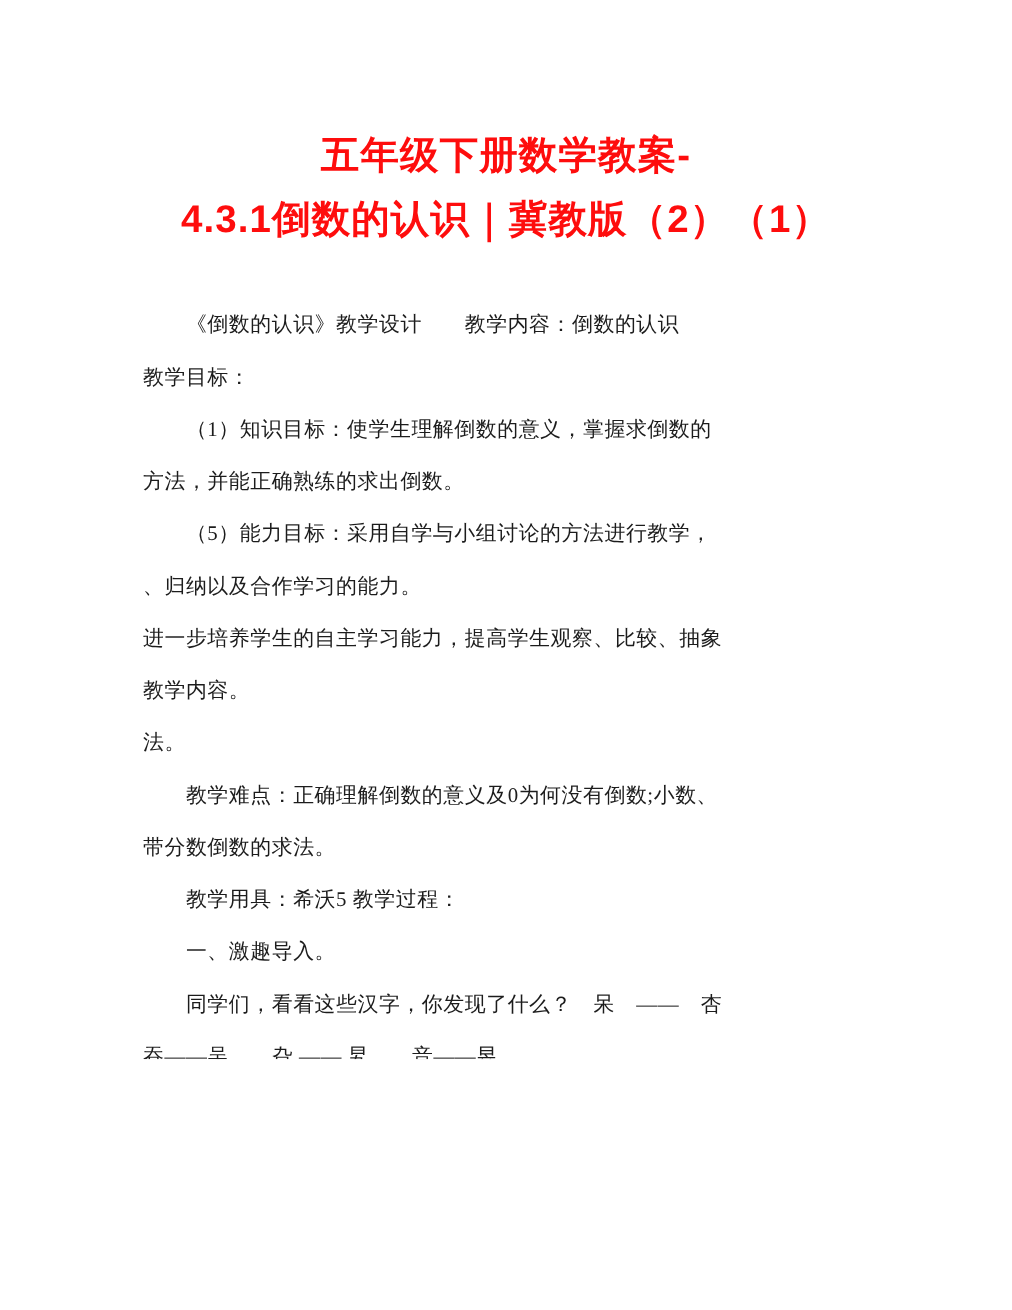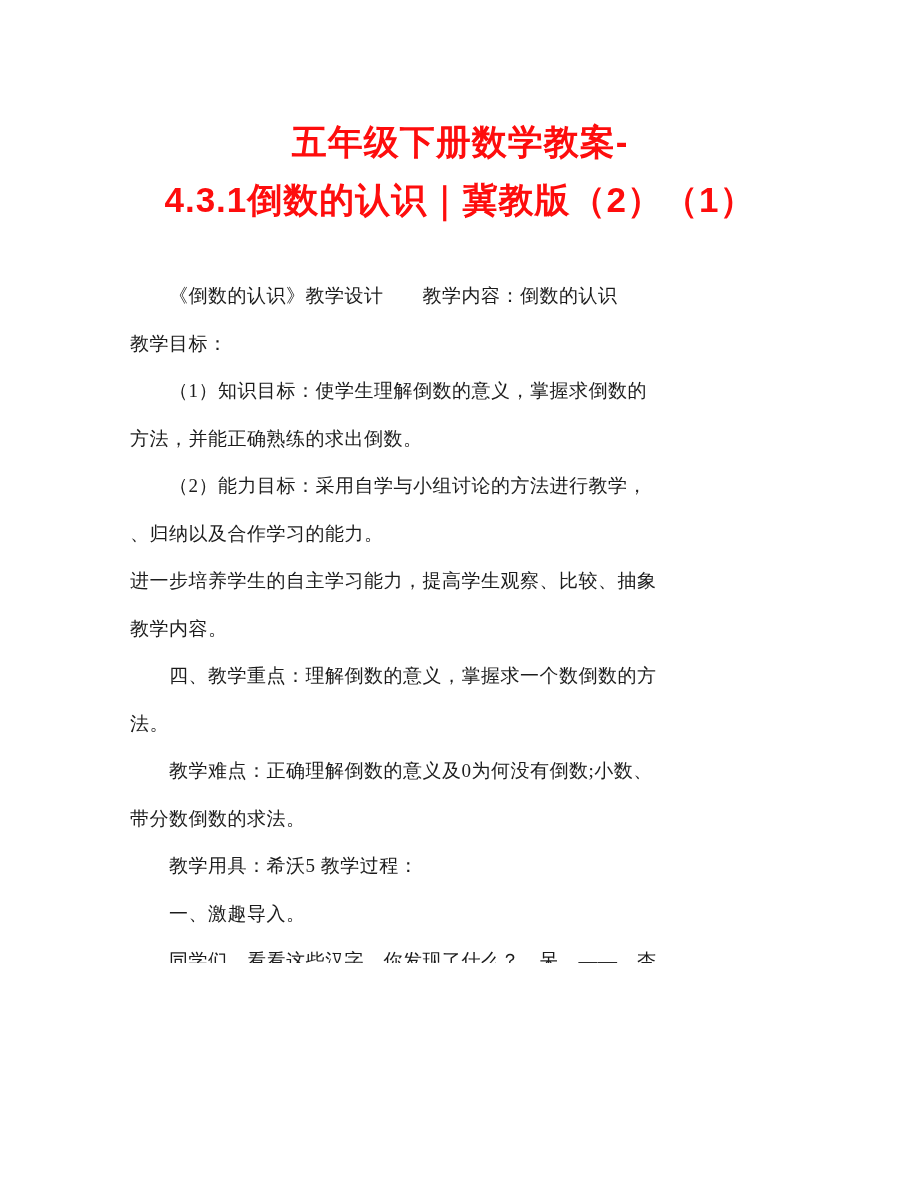--- a/index.html
+++ b/index.html
@@ -65,25 +65,24 @@
   <div class="doc-title" style="color: rgb(254, 13, 13);">
     <div>五年级下册数学教案-</div>
     <div>4.3.1倒数的认识｜冀教版（2）（1）</div>
   </div>
 
   <div class="doc-body" style="color: rgb(28, 28, 28);">
       <div class="body-line">　　《倒数的认识》教学设计　　教学内容：倒数的认识</div>
       <div class="body-line">教学目标：</div>
       <div class="body-line">　　（1）知识目标：使学生理解倒数的意义，掌握求倒数的</div>
       <div class="body-line">方法，并能正确熟练的求出倒数。</div>
-      <div class="body-line">　　（2）能力目标：采用自学与小组讨论的方法进行教学，</div>
+      <div class="body-line">　　（5）能力目标：采用自学与小组讨论的方法进行教学，</div>
       <div class="body-line">、归纳以及合作学习的能力。</div>
       <div class="body-line">进一步培养学生的自主学习能力，提高学生观察、比较、抽象</div>
       <div class="body-line">教学内容。</div>
-      <div class="body-line">　　四、教学重点：理解倒数的意义，掌握求一个数倒数的方</div>
       <div class="body-line">法。</div>
       <div class="body-line">　　教学难点：正确理解倒数的意义及0为何没有倒数;小数、</div>
       <div class="body-line">带分数倒数的求法。</div>
       <div class="body-line">　　教学用具：希沃5 教学过程：</div>
       <div class="body-line">　　一、激趣导入。</div>
       <div class="body-line">　　同学们，看看这些汉字，你发现了什么？　呆　——　杏</div>
       <div class="body-line">吞——吴　　旮 —— 旯　　音——昱</div>
     </div>
 
   <div class="doc-footer" style="color: rgb(248, 87, 165); margin-left: 40px;">第 1 页 共 4 页</div>

